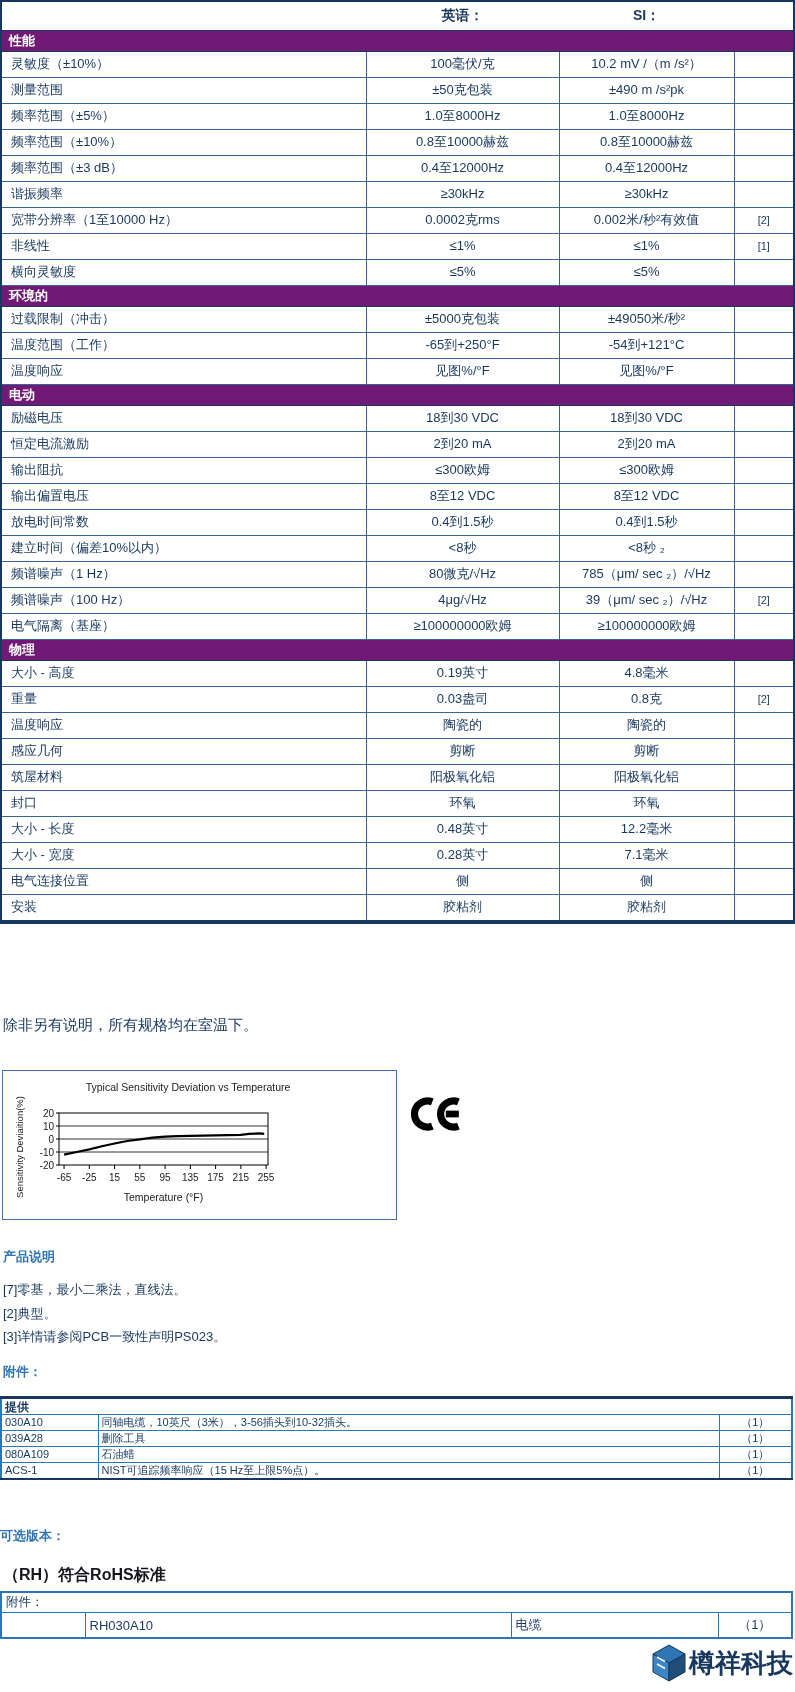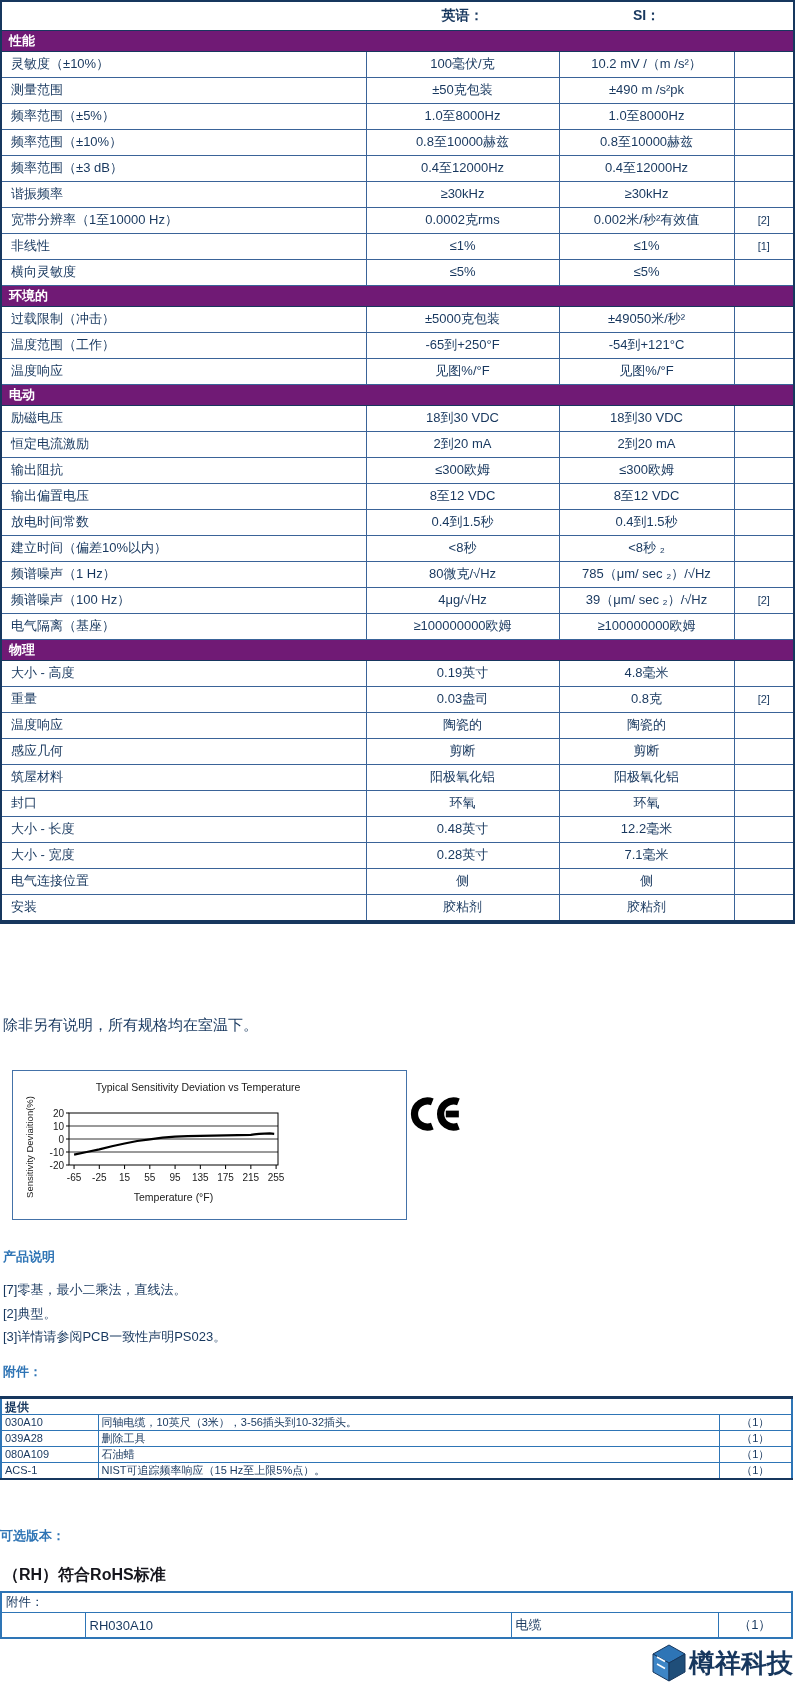--- a/index.html
+++ b/index.html
@@ -12,21 +12,21 @@
   #spec-table td{border:1px solid #3a6398;font-size:13px;color:#17375E;line-height:1.1;overflow:hidden;}
   #spec-table tr.hdr td{border:none;height:26px;font-size:14px;font-weight:bold;text-align:center;}
   #spec-table{border:2px solid #17375E;border-bottom:4px solid #17375E;}
   #spec-table tr.bar td{background:#701a75;color:#fff;font-weight:bold;font-size:13px;height:18px;padding-left:7px;border:1px solid #17375E;}
   #spec-table td.lbl{padding-left:9px;height:23px;}
   #spec-table td.val{text-align:center;}
   #spec-table td.note{text-align:center;font-size:11px;}
   
   #room-note{position:absolute;top:1016px;left:3px;font-size:15px;color:#17375E;}
   
-  #chart-box{position:absolute;top:1070px;left:2px;width:393px;height:148px;border:1px solid #4472A8;background:#fff;margin-left:10px;}
+  #chart-box{position:absolute;top:1070px;left:2px;width:393px;height:148px;border:1px solid #4472A8;background:#fff;}
   #ce-mark{position:absolute;top:1092px;left:408px;width:54px;height:44px;}
   
   #product-notes-title{position:absolute;top:1248px;left:3px;font-size:13px;font-weight:bold;color:#2E74B5;}
   #product-notes{position:absolute;top:1281px;left:3px;font-size:13px;color:#17375E;}
   #product-notes div{height:23.5px;}
   
   #acc-label{position:absolute;top:1363px;left:3px;font-size:13px;font-weight:bold;color:#2E74B5;}
   #acc-table{position:absolute;top:1396px;left:0;width:791px;border-collapse:collapse;table-layout:fixed;
              border:2px solid #2E75B6;border-top:3px solid #17375E;border-bottom:2px solid #17375E;padding-left:8px;}
   #acc-table td{border:1px solid #2E75B6;font-size:11px;color:#17375E;height:15px;line-height:1;padding:0 3px;overflow:hidden;}

